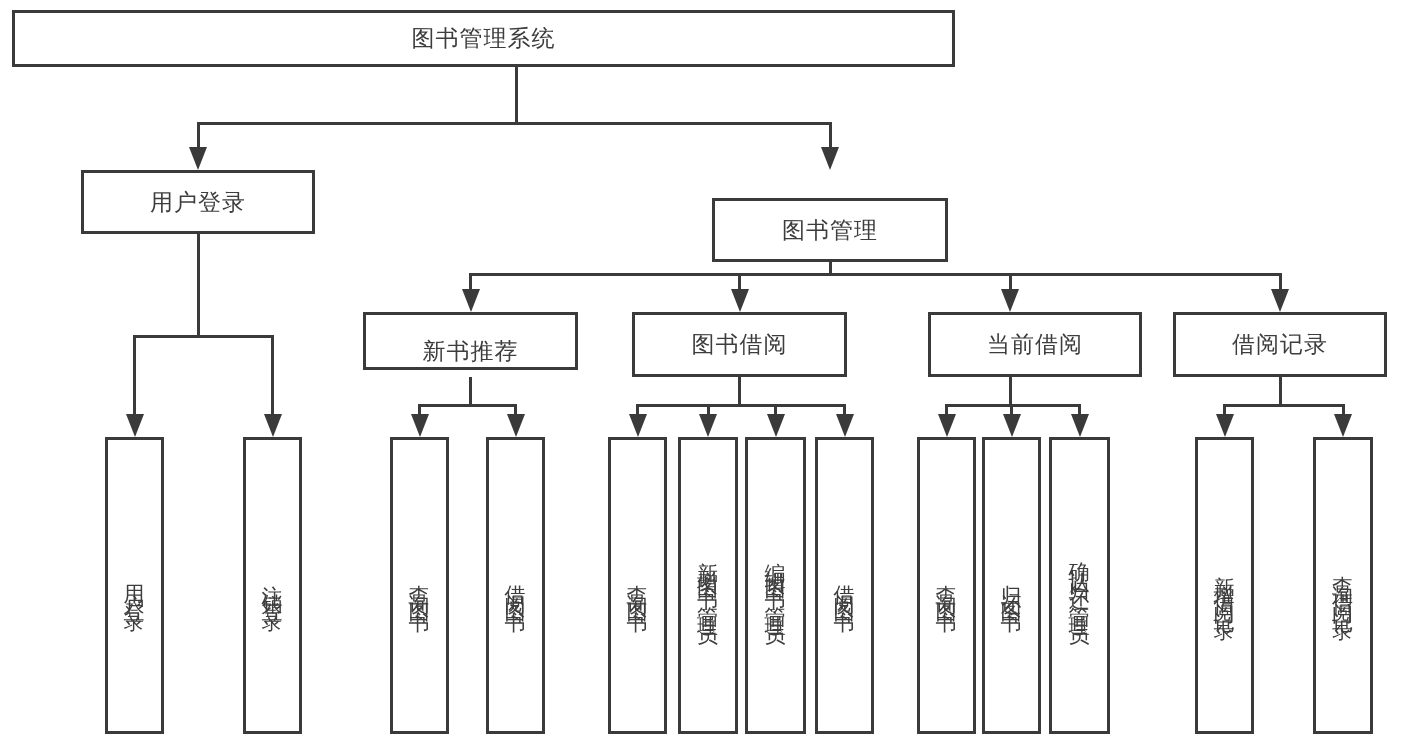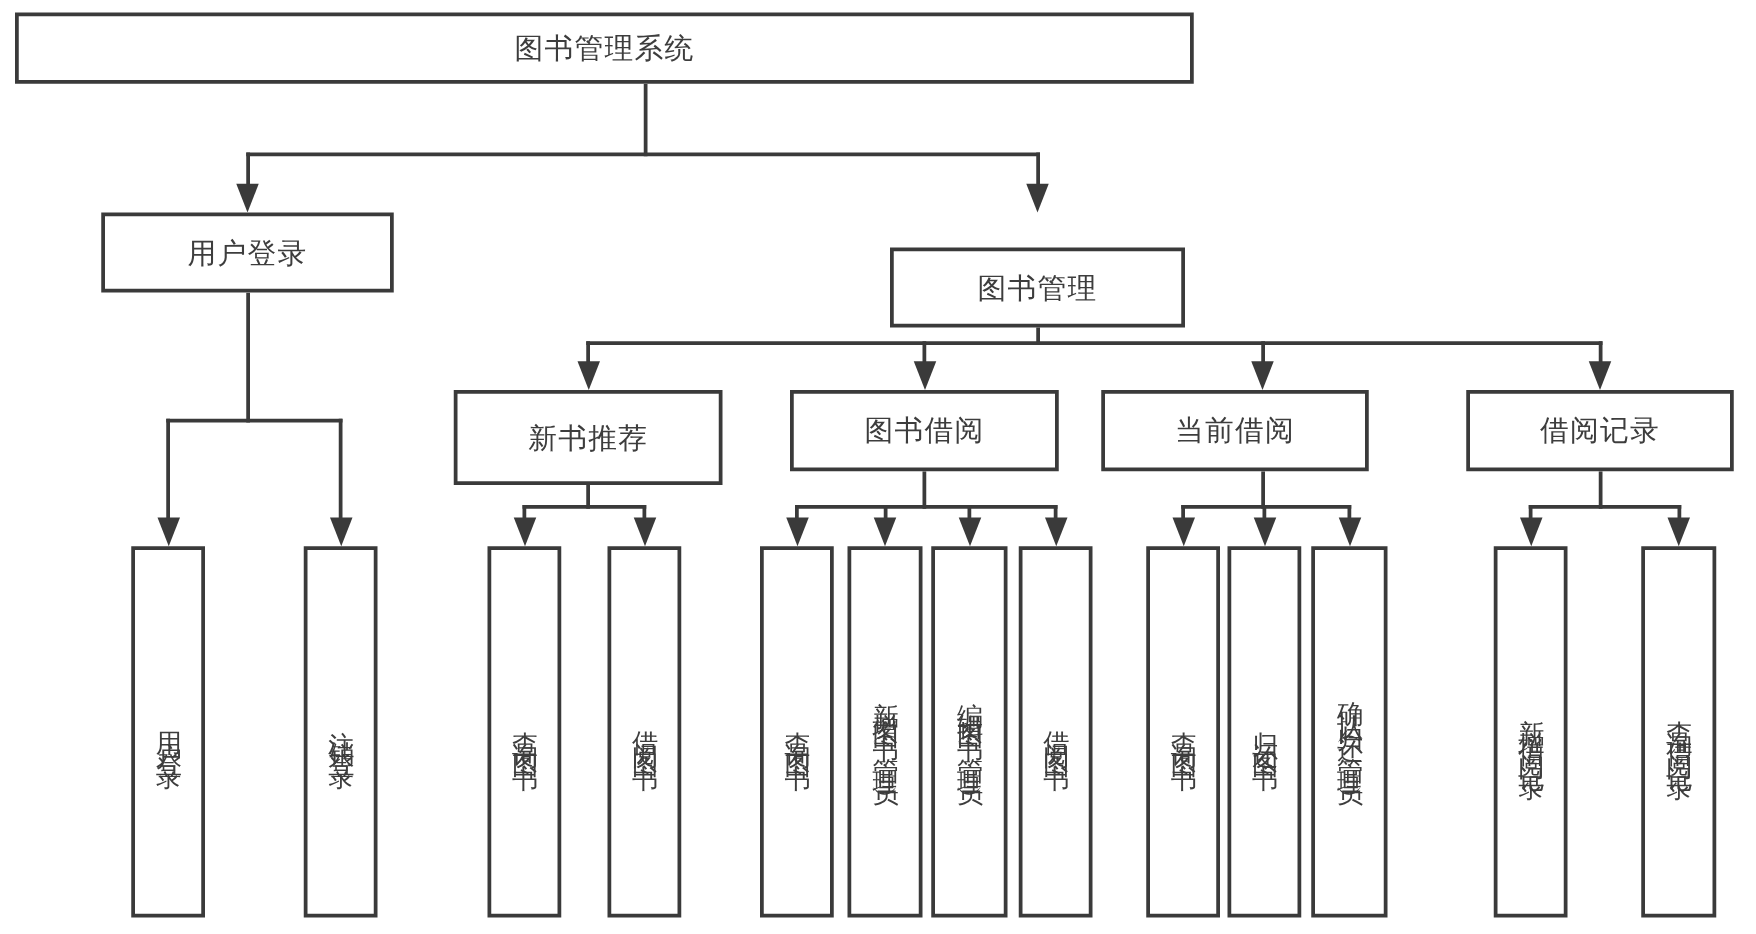--- a/index.html
+++ b/index.html
@@ -73,27 +73,27 @@
 <div id="stage">
 <div class="node horizontal" style="left: 12px; top: 10px; width: 943px; height: 57px;">
       <span class="label">图书管理系统</span>
     </div>
     <div class="node horizontal" style="left: 81px; top: 170px; width: 234px; height: 64px;">
       <span class="label">用户登录</span>
     </div>
     <div class="node horizontal" style="left: 712px; top: 170px; width: 236px; height: 64px; margin-top: 28px;">
       <span class="label">图书管理</span>
     </div>
-    <div class="node horizontal" style="left: 363px; top: 312px; width: 215px; height: 76px;">
+    <div class="node horizontal" style="left: 363px; top: 312px; width: 215px; height: 58px; align-items: flex-end;">
       <span class="label">新书推荐</span>
     </div>
     <div class="node horizontal" style="left: 632px; top: 312px; width: 215px; height: 65px;">
       <span class="label">图书借阅</span>
     </div>
-    <div class="node horizontal" style="left: 881px; top: 312px; width: 214px; height: 65px;">
+    <div class="node horizontal" style="left: 928px; top: 312px; width: 214px; height: 65px;">
       <span class="label">当前借阅</span>
     </div>
     <div class="node horizontal" style="left: 1173px; top: 312px; width: 214px; height: 65px;">
       <span class="label">借阅记录</span>
     </div>
     <div class="node vertical" style="left: 105px; top: 437px; width: 59px; height: 297px;">
       <span class="label">用户登录</span>
     </div>
     <div class="node vertical" style="left: 243px; top: 437px; width: 59px; height: 297px;">
       <span class="label">注销登录</span>

